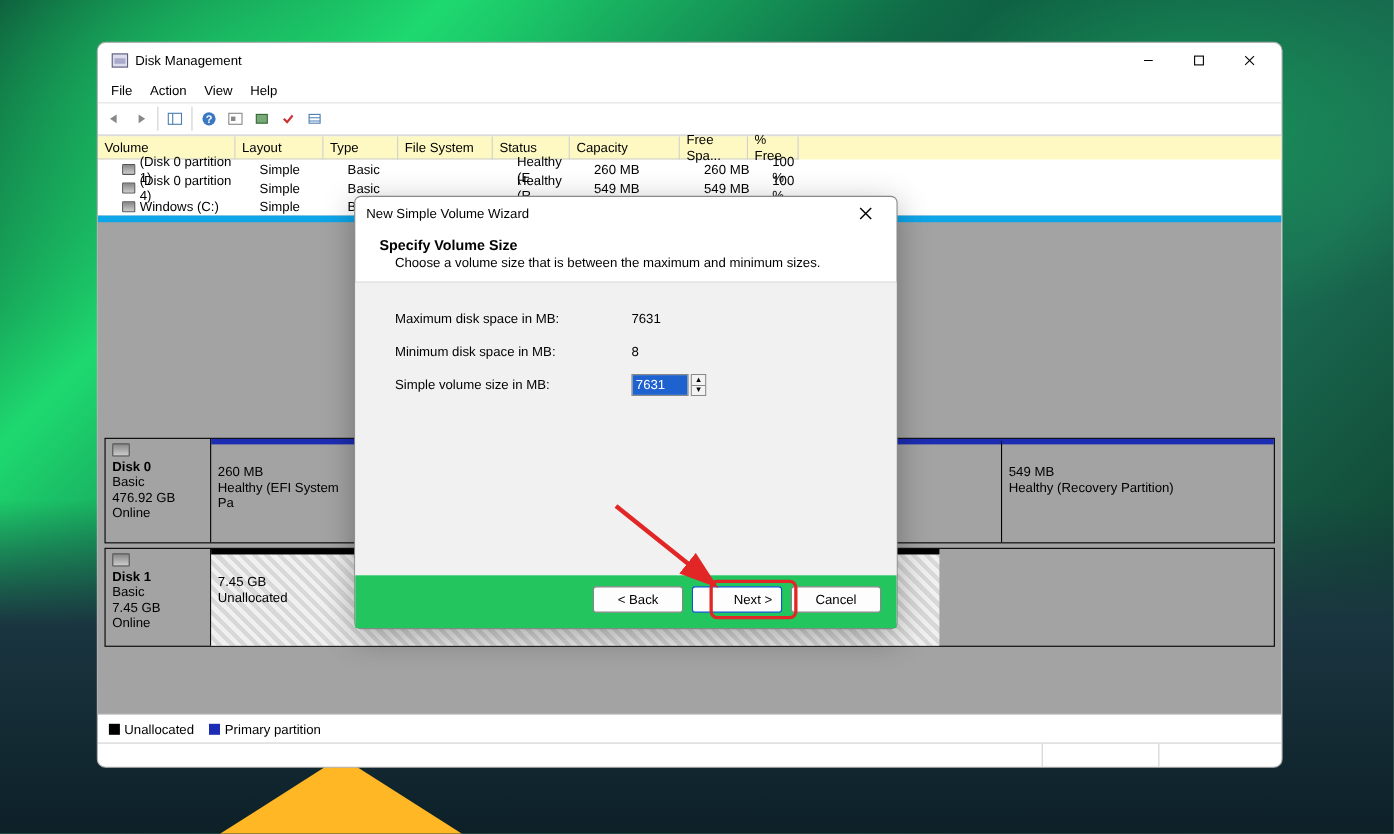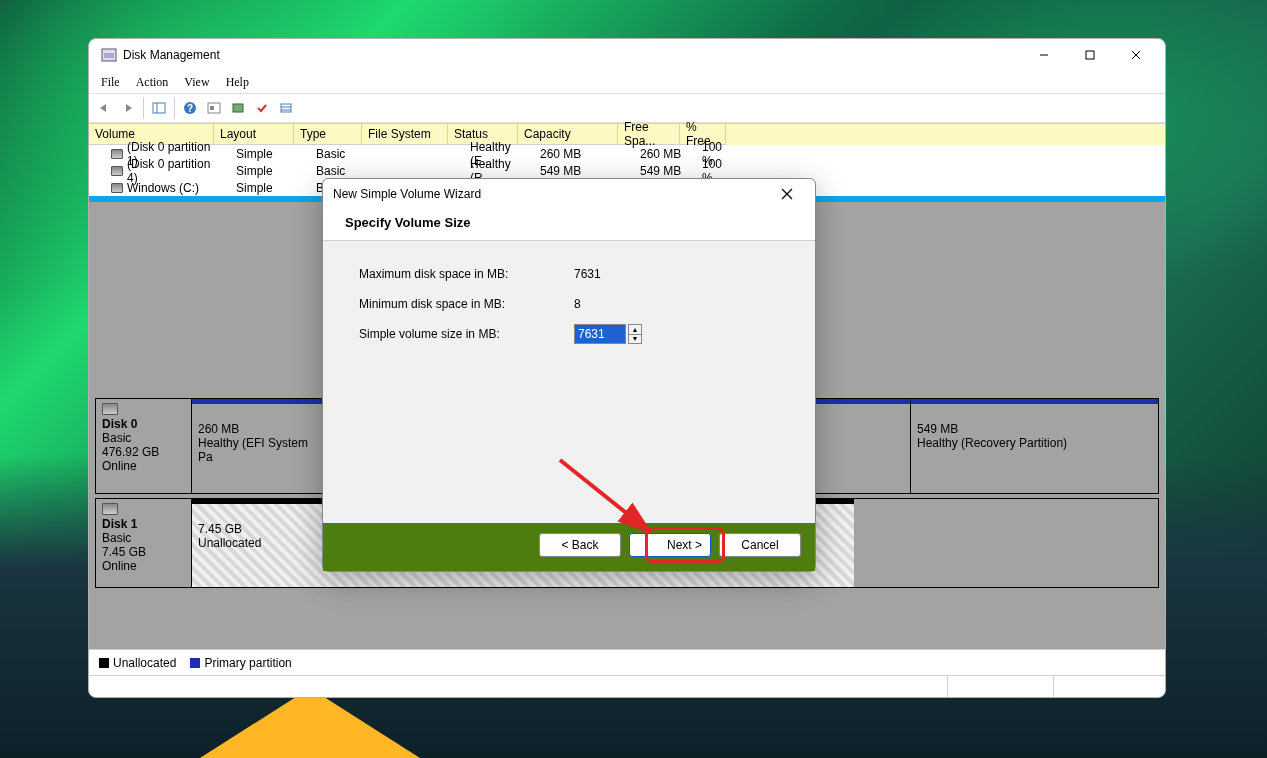--- a/index.html
+++ b/index.html
@@ -43,21 +43,21 @@
 }
 .titlebar .icon-app { width: 16px; height: 16px; margin: 0 6px; }
 .titlebar .title { flex: 1; }
 .titlebar .winbtn { width: 46px; height: 32px; display:flex;align-items:center;justify-content:center; color:#444;}
 .menubar {
   display: flex; gap: 4px;
   height: 22px; padding: 0 6px;
   font-size: 12px;
   align-items: center;
 }
-.menubar span { padding: 1px 6px; font-family: Liberation Serif, serif; }
+.menubar span { padding: 1px 6px; }
 .toolbar {
   height: 30px;
   border-top: 1px solid #e0e0e0;
   border-bottom: 1px solid #e0e0e0;
   display: flex; align-items:center; gap:2px; padding: 0 4px;
 }
 .tbbtn { width: 22px; height: 22px; display:inline-flex;align-items:center;justify-content:center;}
 .tbdiv { width:1px;height:22px;background:#d0d0d0;margin:0 2px;}
 
 
@@ -126,21 +126,21 @@
 .wizard .banner .sub{margin-left:14px;margin-top:2px;}
 .wizard .body{flex:1;background:#f1f1f1;padding:18px 36px;}
 .wizard .body .row{display:flex;height:30px;align-items:center;}
 .wizard .body .lbl{width:215px;}
 .spin{display:flex;align-items:center;}
 .spin input{width:52px;height:20px;border:1px solid #888;padding:1px 3px;font-size:12px;background:#cde8ff;}
 .spin input::selection{background:#0a57d0;color:#fff;}
 .spin .arrows{width:14px;height:20px;display:flex;flex-direction:column;margin-left:2px;border:1px solid #888;}
 .spin .arrows .a{flex:1;display:flex;align-items:center;justify-content:center;font-size:7px;background:#f3f3f3;}
 .spin .arrows .a:first-child{border-bottom:1px solid #888;}
-.wizard .btnbar{background:#4d7c0f;padding:10px 14px 14px;display:flex;justify-content:flex-end;gap:8px;}
+.wizard .btnbar{background:#22c55e;padding:10px 14px 14px;display:flex;justify-content:flex-end;gap:8px;}
 .wizard .btn{width:82px;height:24px;border:1px solid #888;background:#fdfdfd;border-radius:3px;font-size:12px;display:flex;align-items:center;justify-content:center;}
 .wizard .btn.next{border:1px solid #0a57d0;padding-left:29px;}
 .highlight-box{position:absolute;border:3px solid #e22525;border-radius:7px;pointer-events:none;}
 
 .arrow-annotation{position:absolute;pointer-events:none;}
 </style>
 </head>
 <body>
 
 <div class="aurora-overlay"></div>
@@ -341,20 +341,21 @@
     <span class="wtitle">New Simple Volume Wizard</span>
     <span class="wclose">
       <svg width="12" height="12">
           <line x1="1" y1="1" x2="11" y2="11" stroke="#000" stroke-width="1.3"></line>
           <line x1="11" y1="1" x2="1" y2="11" stroke="#000" stroke-width="1.3"></line>
         </svg>
     </span>
   </div>
   <div class="banner">
     <b>Specify Volume Size</b>
+    <div class="sub">Choose a volume size that is between the maximum and minimum sizes.</div>
   </div>
   <div class="body">
     <div class="row">
       <span class="lbl">Maximum disk space in MB:</span>
       <span>7631</span>
     </div>
     <div class="row">
       <span class="lbl">Minimum disk space in MB:</span>
       <span>8</span>
     </div>

